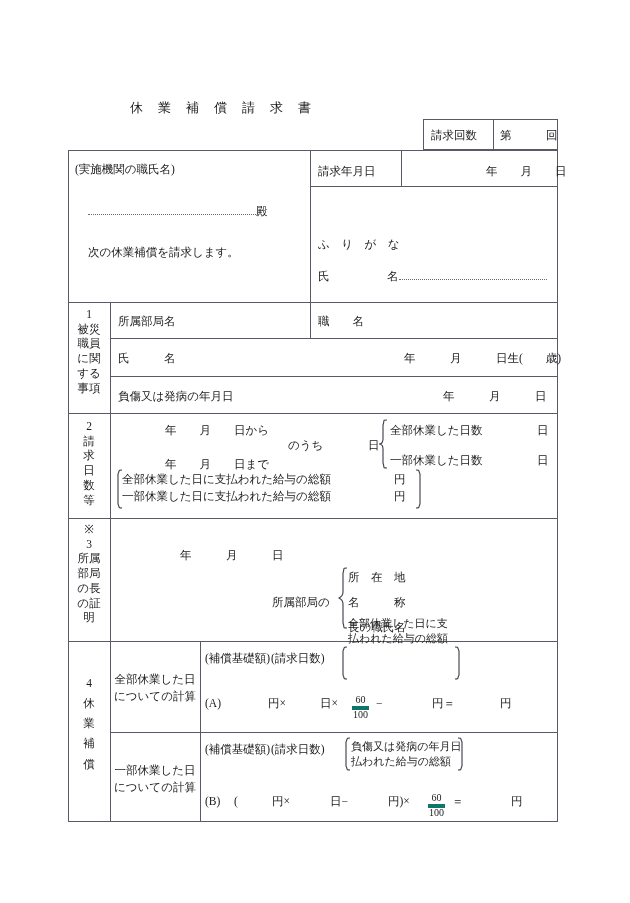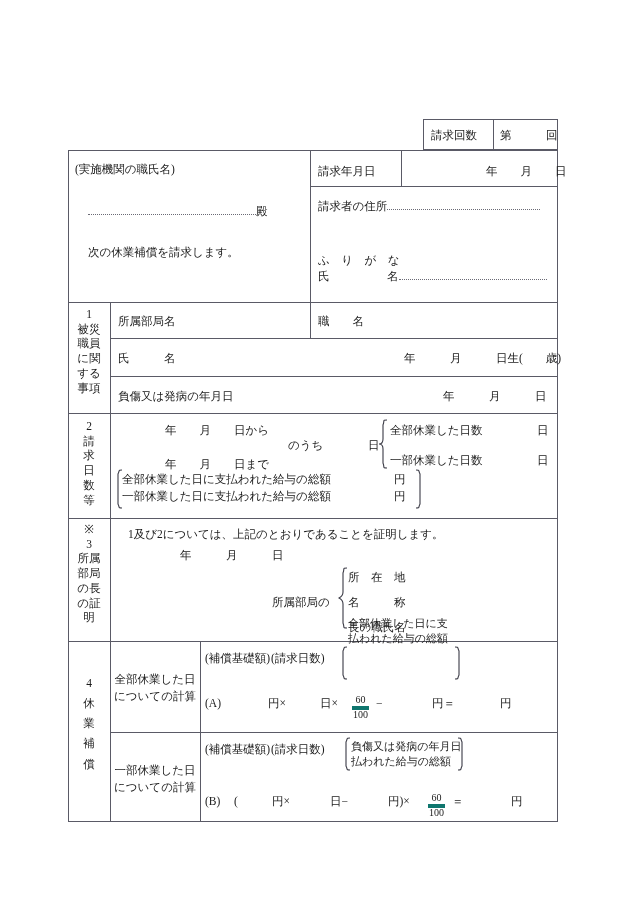--- a/index.html
+++ b/index.html
@@ -106,20 +106,23 @@
     line-height: 1.35;
     white-space: nowrap;
   }
 </style>
 </head>
 <body>
 
 <div class="page">
 
 
+  <div class="doc-title">
+    <span>休</span><span>業</span><span>補</span><span>償</span><span>請</span><span>求</span><span>書</span>
+  </div>
 
   <div class="frame" style="left:423px; top:119px; width:135px; height:31px;"></div>
   <div class="vline" style="left:493px; top:119px; height:31px;"></div>
   <div class="cell" style="left:431px; top:127px;">請求回数</div>
   <div class="cell" style="left:500px; top:127px;">第　　　回</div>
 
   <div class="frame" style="left:68px; top:150px; width:490px; height:672px;"></div>
 
   <div class="vline" style="left:310px; top:150px; height:152px;"></div>
   <div class="hline" style="left:310px; top:186px; width:248px;"></div>
@@ -128,24 +131,21 @@
 
   <div class="cell" style="left:75px; top:161px;">(実施機関の職氏名)</div>
   <div class="cell" style="left:88px; top:203px;">
     <span class="dots" style="width:168px;"></span><span>殿</span>
   </div>
   <div class="cell" style="left:88px; top:244px;">次の休業補償を請求します。</div>
 
   <div class="cell" style="left:318px; top:163px;">請求年月日</div>
   <div class="cell" style="left:486px; top:163px;">年　　月　　日</div>
 
-  <div class="cell" style="left:318px; top:198px;">
-    <span>請求者の住所</span><span class="dots" style="width:153px;"></span>
-  </div>
-  <div class="cell" style="left:318px; top:252px;">ふ　り　が　な</div>
+  <div class="cell" style="left:318px; top:236px;">ふ　り　が　な</div>
   <div class="cell" style="left:318px; top:268px;">
     <span>氏　　　　　名</span><span class="dots" style="width:148px;"></span>
   </div>
 
   <div class="vline" style="left:110px; top:302px; height:111px;"></div>
   <div class="vline" style="left:310px; top:302px; height:36px;"></div>
   <div class="hline" style="left:110px; top:338px; width:448px;"></div>
   <div class="hline" style="left:110px; top:376px; width:448px;"></div>
   <div class="hline" style="left:68px; top:413px; width:490px;"></div>
 
@@ -213,21 +213,20 @@
   <div class="vlabel" style="left:74px; top:522px;">
     <div>※</div>
     <div>3</div>
     <div>所属</div>
     <div>部局</div>
     <div>の長</div>
     <div>の証</div>
     <div>明</div>
   </div>
 
-  <div class="cell" style="left:128px; top:526px;">1及び2については、上記のとおりであることを証明します。</div>
   <div class="cell" style="left:180px; top:547px;">年　　　月　　　日</div>
   <div class="cell" style="left:272px; top:594px;">所属部局の</div>
 
   <div class="brace-glyph" style="left:338px; top:567px;">
     <svg width="10" height="62" viewBox="0 0 10 62" aria-hidden="true">
       <path d="M9 1 C4 1 7 1 5 6 L5 25 C5 29 3 30 1 31 C3 32 5 33 5 37 L5 56 C7 61 4 61 9 61" fill="none" stroke="#3a3a45" stroke-width="1.1"></path>
     </svg>
   </div>
   <div class="cell" style="left:348px; top:569px;">所　在　地</div>
   <div class="cell" style="left:348px; top:594px;">名　　　称</div>

